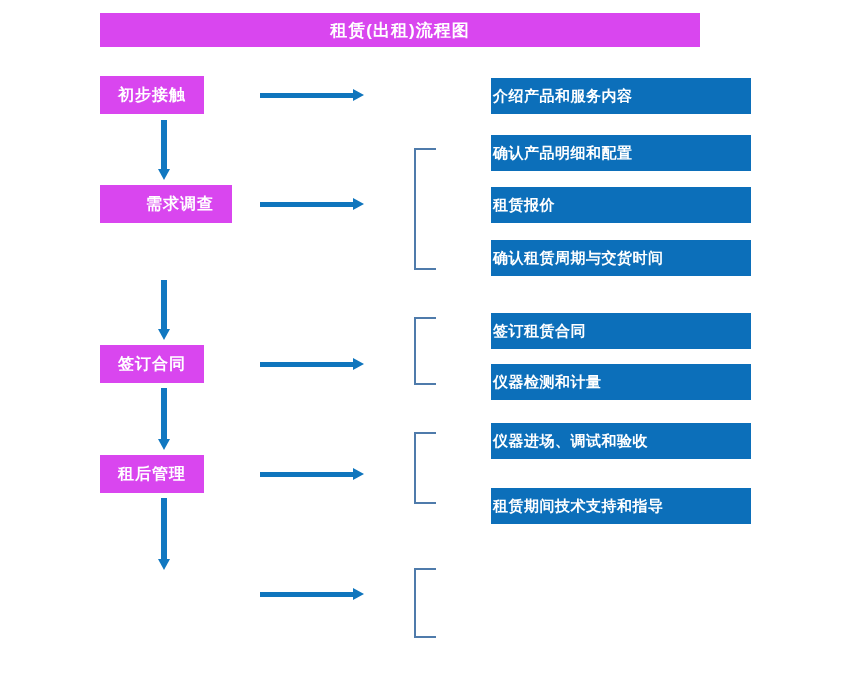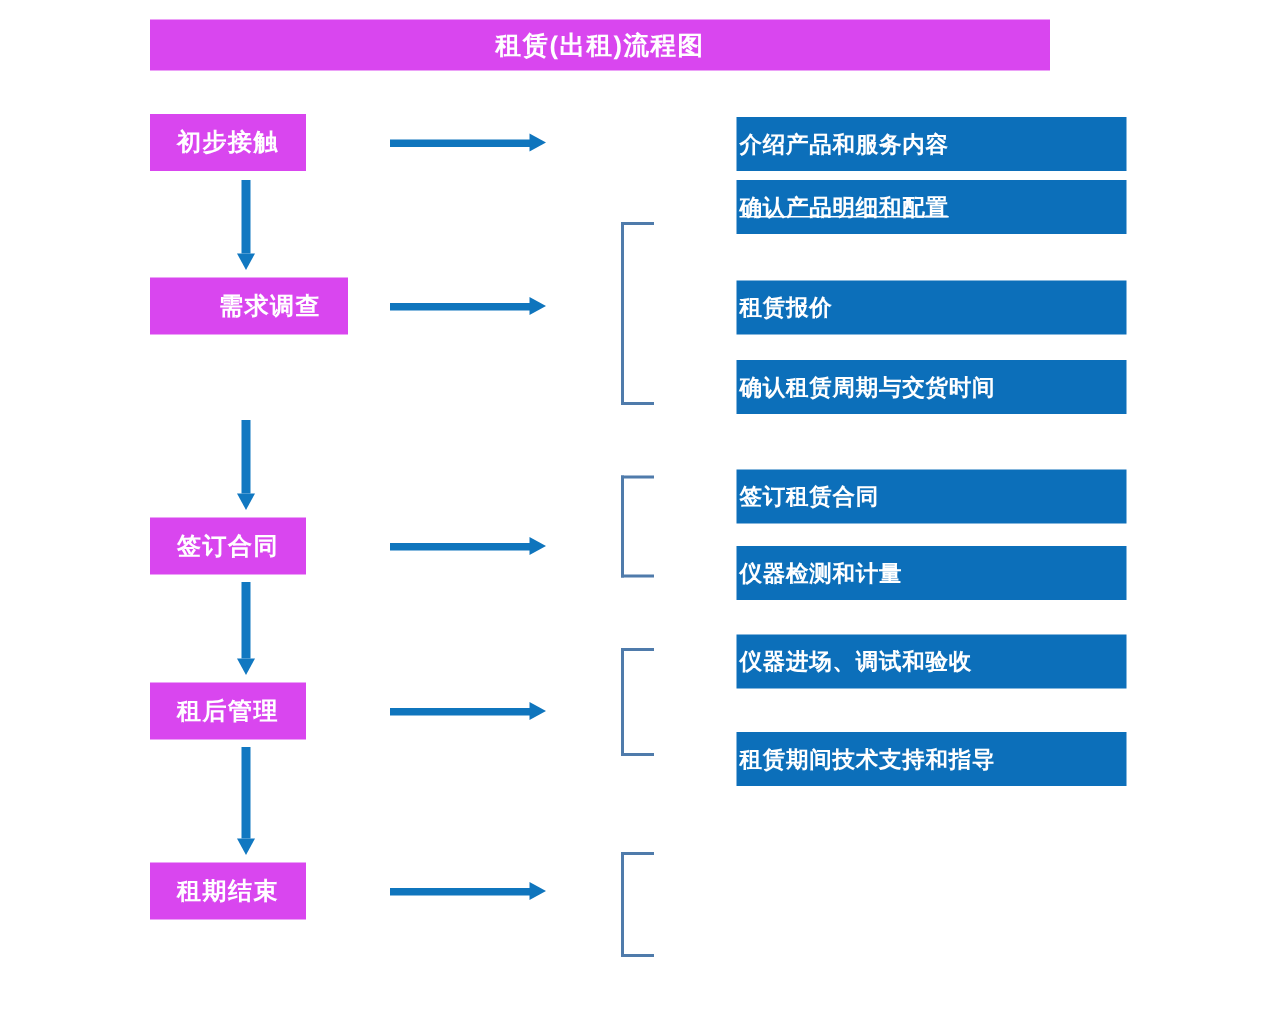--- a/index.html
+++ b/index.html
@@ -139,21 +139,20 @@
   <div class="title-banner">租赁(出租)流程图</div>
 
   <div class="stage-box" style="top:76px;">初步接触</div>
 
   <div class="stage-box" style="top:185px;padding-left:28px;">需求调查</div>
 
   <div class="stage-box" style="top:345px;">签订合同</div>
 
   <div class="stage-box" style="top:455px;">租后管理</div>
 
-  <div class="stage-box" style="top:575px;">租期结束</div>
 
   <div class="v-arrow" style="top:120px; height:60px;">
     <div class="shaft" style="height:49px;"></div>
     <div class="head" style="top:49px;"></div>
   </div>
 
   <div class="v-arrow" style="top:280px; height:60px;">
     <div class="shaft" style="height:49px;"></div>
     <div class="head" style="top:49px;"></div>
   </div>
@@ -196,21 +195,21 @@
   <div class="bracket" style="top:148px; height:122px;"></div>
 
   <div class="bracket" style="top:317px; height:68px;"></div>
 
   <div class="bracket" style="top:432px; height:72px;"></div>
 
   <div class="bracket" style="top:568px; height:70px;"></div>
 
   <div class="detail-box" style="top:78px;">介绍产品和服务内容</div>
 
-  <div class="detail-box" style="top:120px;text-decoration:underline;">确认产品明细和配置</div>
+  <div class="detail-box" style="top:135px;">确认产品明细和配置</div>
 
   <div class="detail-box" style="top:187px;">租赁报价</div>
 
   <div class="detail-box" style="top:240px;">确认租赁周期与交货时间</div>
 
   <div class="detail-box" style="top:313px;text-align:right;">签订租赁合同</div>
 
   <div class="detail-box" style="top:364px;">仪器检测和计量</div>
 
   <div class="detail-box" style="top:423px;">仪器进场、调试和验收</div>

